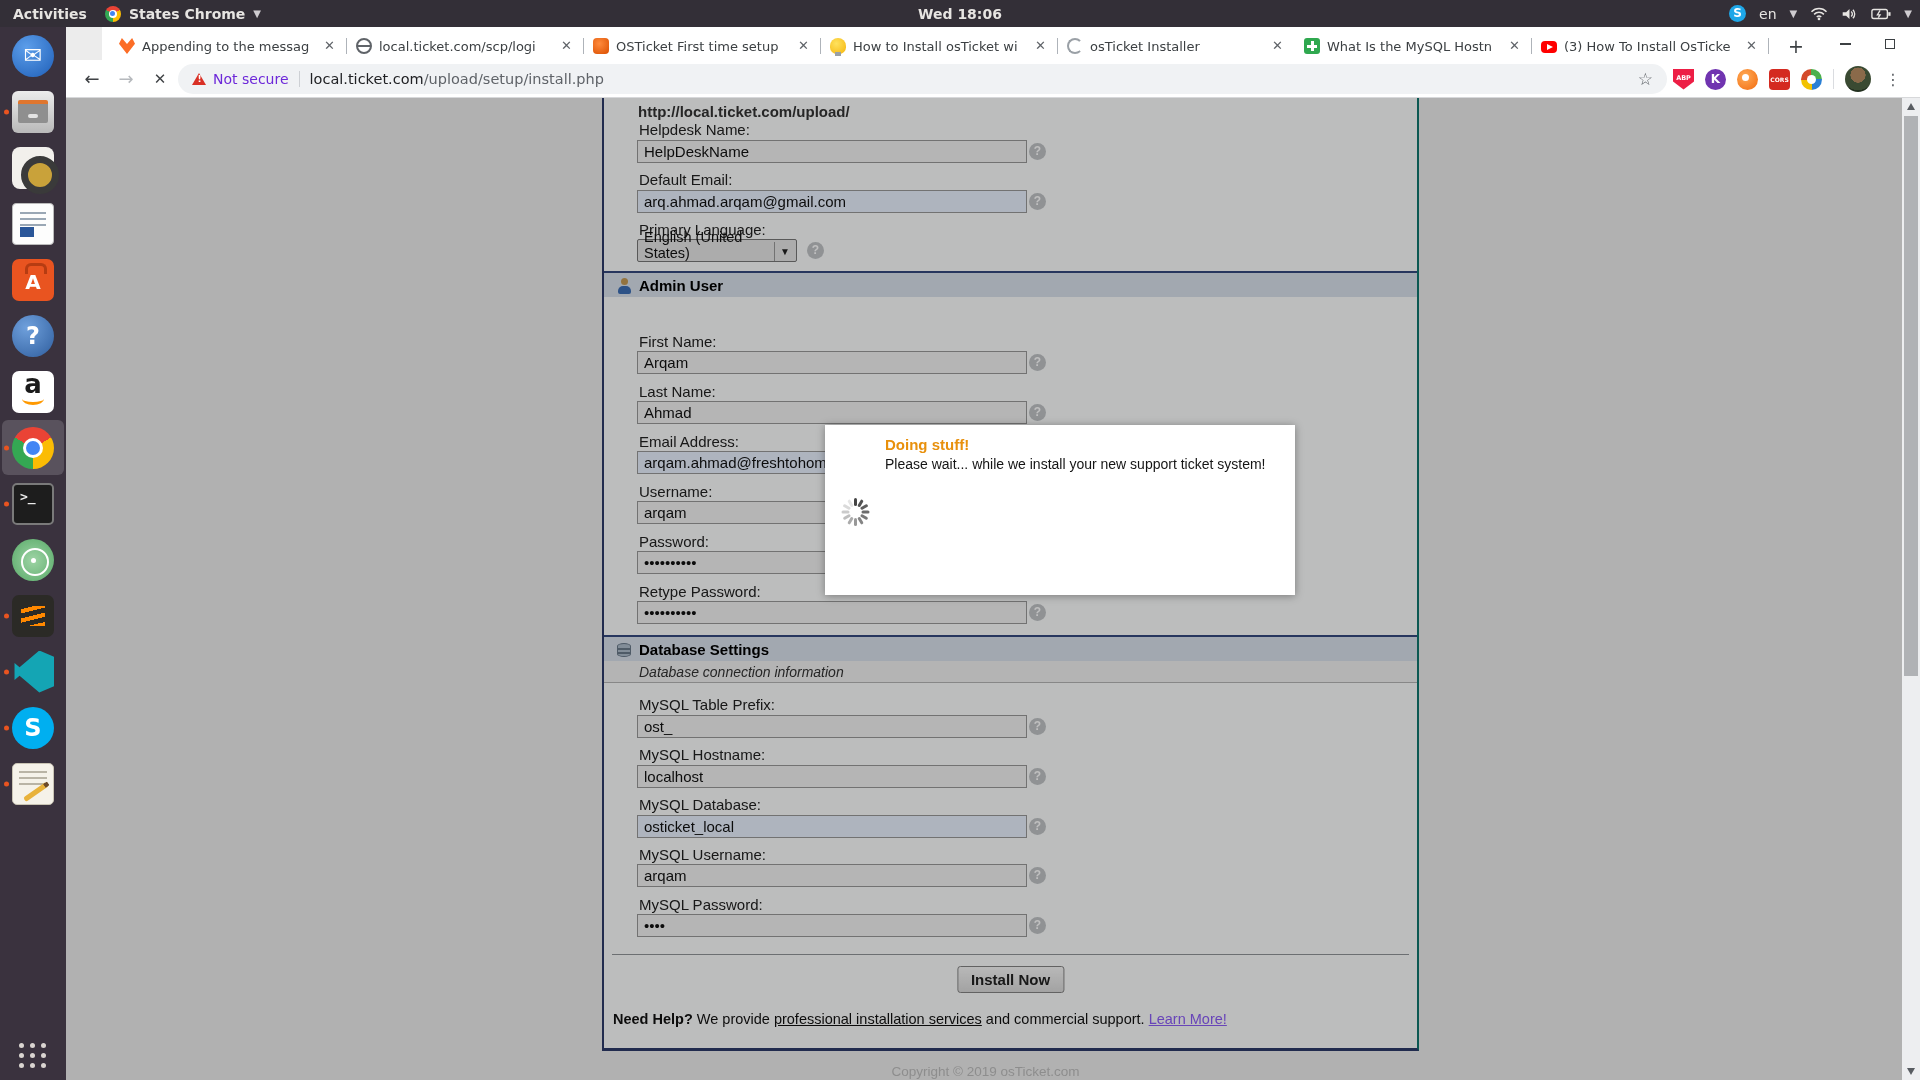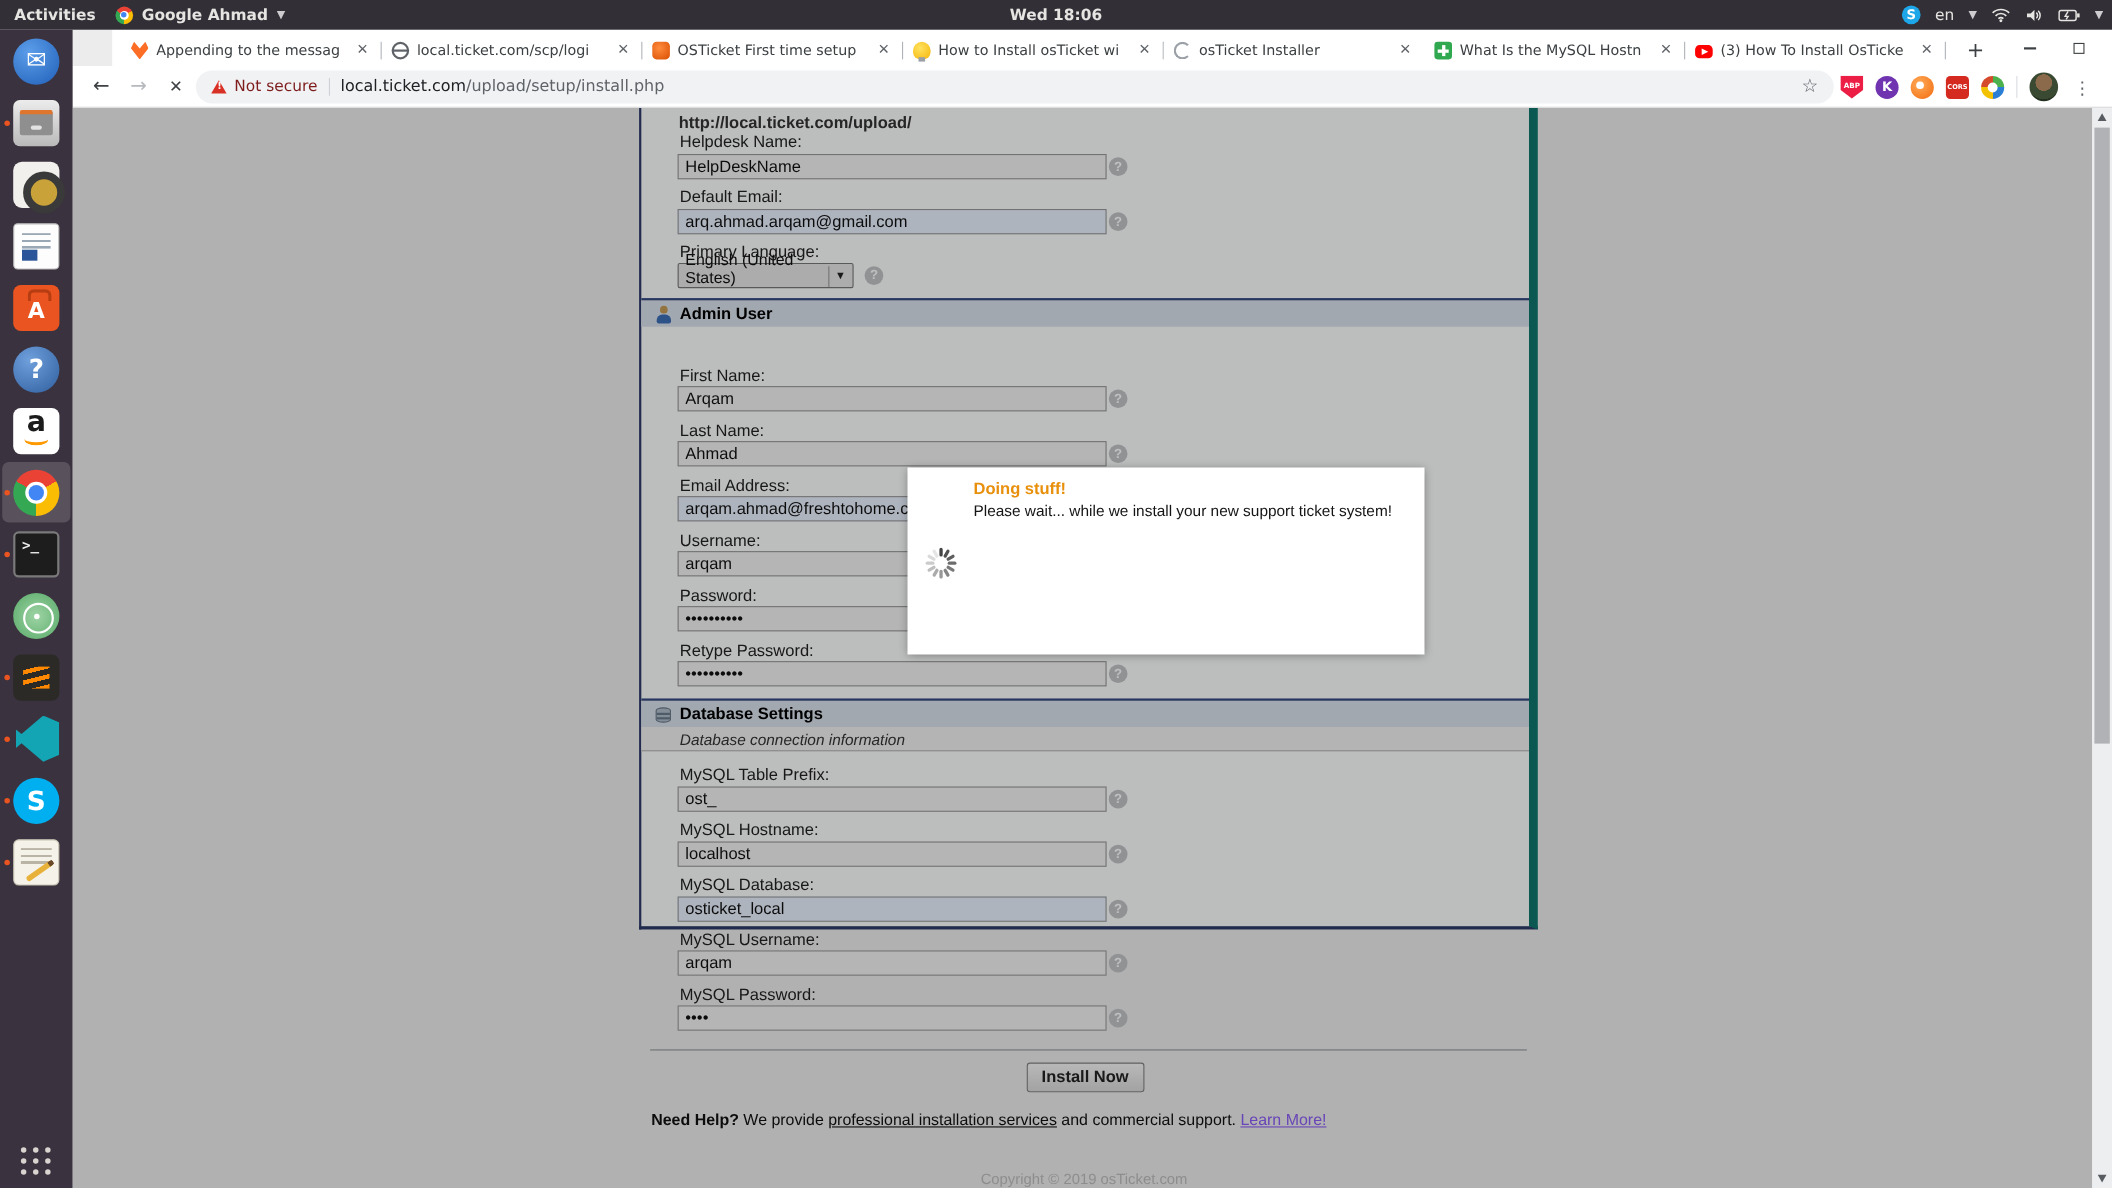--- a/index.html
+++ b/index.html
@@ -129,21 +129,21 @@
   .nav-ic { position:absolute; top:5px; width:28px; height:28px; text-align:center; line-height:28px;
             font-size:18px; color:#3f4245; border-radius:50%; }
   .nav-back { left:12px; }
   .nav-fwd { left:46px; color:#b6b9bd; }
   .nav-stop { left:80px; font-size:15px; }
   .omnibox { position:absolute; left:112px; top:4px; width:1489px; height:30px; background:#f0f2f4;
              border-radius:15px; display:flex; align-items:center; padding:0 14px; font-size:14px; }
   .warn-tri { position:relative; width:0; height:0; border-left:7px solid transparent;
      border-right:7px solid transparent; border-bottom:12px solid #d93025; margin-right:7px; }
   .warn-tri::after { content:"!"; position:absolute; left:-1.5px; top:1px; color:#fff; font-size:9px; font-weight:bold; }
-  .notsecure { color:#7f1d1d; margin-right:10px; }
+  .notsecure { color:#6d28d9; margin-right:10px; }
   .url-sep { width:1px; height:16px; background:#cdd0d4; margin-right:10px; }
   .url-host { color:#202124; font-size:14.5px; }
   .url-path { color:#5f6368; font-size:14.5px; }
   .omni-spacer { flex:1; }
   .star { font-size:17px; color:#5f6368; }
   .ext-cluster { position:absolute; right:16px; top:4px; height:30px; display:flex; align-items:center; gap:11px; }
   .ext { width:21px; height:21px; position:relative; }
   .ext-abp { background:#ed1e45; color:#fff; font-size:6.5px; font-weight:bold; text-align:center;
      line-height:19px; clip-path:polygon(0 0,100% 0,100% 62%,50% 100%,0 62%); }
   .ext-kee { background:#7034b0; border-radius:50%; color:#fff; font-weight:bold; font-size:12px;
@@ -158,22 +158,22 @@
   .ext-zilla::after { content:""; position:absolute; left:6px; top:6px; width:9px; height:9px;
      border-radius:50%; background:#fff; }
   .tb-divider { width:1px; height:20px; background:#dadce0; }
   .avatar { width:26px; height:26px; border-radius:50%;
      background:radial-gradient(circle at 50% 35%,#8a6a4a 0 35%,#3a4a32 36% 70%,#23301f 71%); }
   .menu-dots { font-size:16px; color:#5f6368; padding:0 3px; }
 
   
   .viewport { position:absolute; left:66px; top:98px; width:1854px; height:982px; background:#ececec;
               font-family:"Liberation Sans",sans-serif; overflow:hidden; }
-  .container { position:absolute; left:515px; top:0; width:817px; height:747px; background:#fbfcfc;
-               border-left:2px solid #2c3a68; border-right:8px solid #0f766e; border-bottom:3px solid #2c3a68; }
+  .container { position:absolute; left:536px; top:0; width:817px; height:953px; background:#fbfcfc;
+               border-left:2px solid #2c3a68; border-right:2px solid #0f766e; border-bottom:3px solid #2c3a68; }
   .base-url { position:absolute; left:34px; top:5px; font-weight:bold; font-size:15px; color:#333; }
   .flabel { position:absolute; left:35px; font-size:15px; color:#222; }
   .finput { position:absolute; left:33px; width:390px; height:23px; border:1px solid #999;
             background:#f2f2f2; font-size:15px; padding:0 6px; color:#111;
             font-family:"Liberation Sans",sans-serif; }
   .finput.hl { background:#e8f0fe; }
   .fselect { position:absolute; left:33px; width:160px; height:23px; background:#e6e6e6;
              border:1px solid #777; border-radius:2px; font-size:14.5px; color:#111;
              display:flex; align-items:flex-end; padding:0 6px; }
   .fselect .sel-arrow { margin-left:auto; font-size:10px; color:#222; border-left:1px solid #999;
@@ -243,21 +243,21 @@
 </head>
 <body>
 
 <div class="screen">
 
   <div class="topbar">
     <div class="tb-left">
       <span>Activities</span>
       <span class="tb-app">
         <span class="mini-chrome"></span>
-        <span>Google Ahmad</span>
+        <span>States Chrome</span>
         <span class="chev">▼</span>
       </span>
     </div>
     <div class="tb-clock">Wed 18:06</div>
     <div class="tb-right">
       <span class="skype-badge">S</span>
       <span>en</span>
       <span class="chev">▼</span>
       <svg viewBox="0 0 24 18" width="18" height="14">
           <g fill="none" stroke="#e7e5e2" stroke-width="2">

